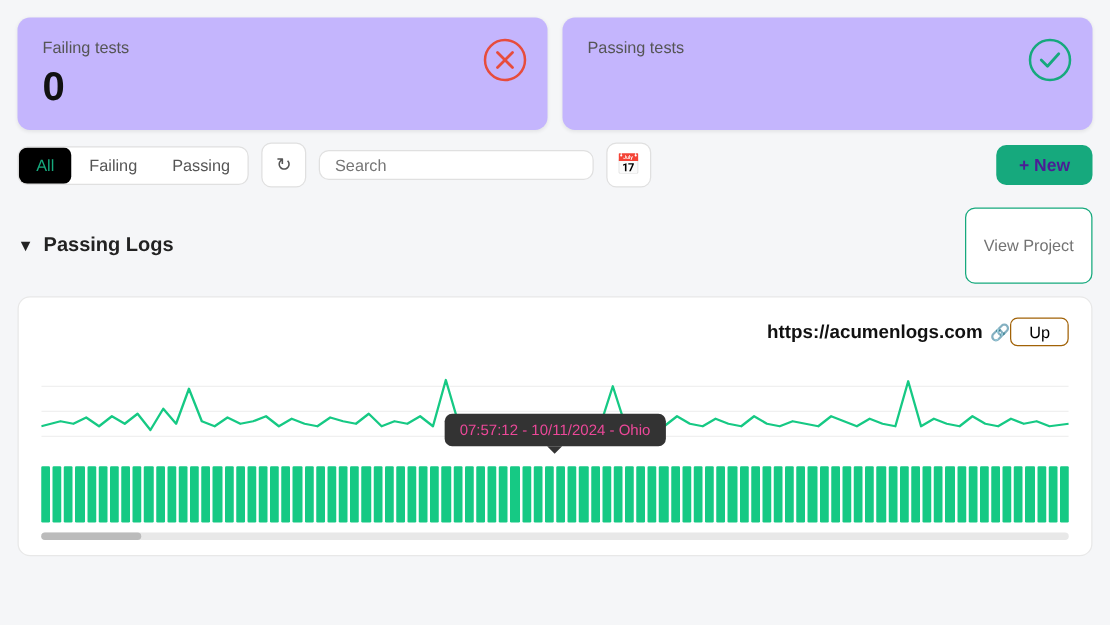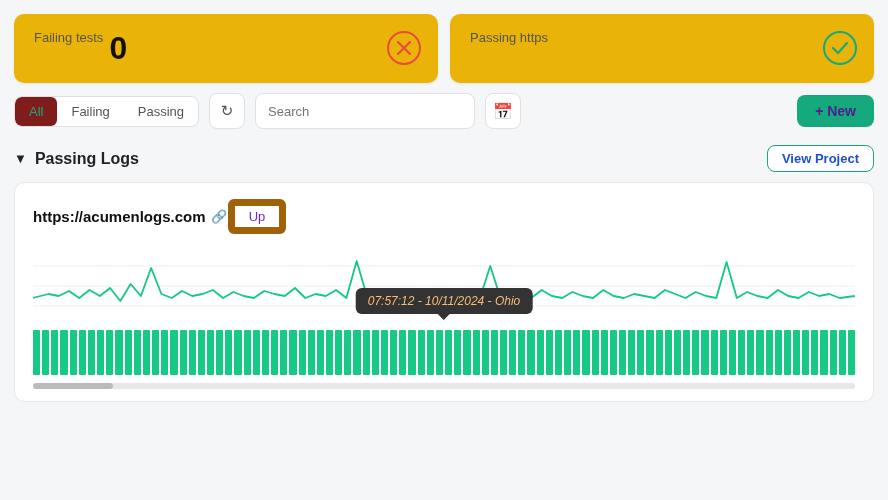--- a/index.html
+++ b/index.html
@@ -11,26 +11,26 @@
       overflow-x: hidden;
     }
 
     .top-cards {
       display: flex;
       gap: 12px;
       padding: 14px 14px 10px 14px;
     }
 
     .card {
-      background: #eab308;
+      background: #c4b5fd;
       border-radius: 10px;
       padding: 16px 20px;
       flex: 1;
       display: flex;
-      flex-direction: row;
+      flex-direction: column;
       gap: 6px;
       position: relative;
       box-shadow: 0 1px 3px rgba(0,0,0,0.07);
     }
 
     .card-title {
       font-size: 13px;
       color: #555;
       font-weight: 500;
     }
@@ -69,21 +69,21 @@
       padding: 7px 14px;
       font-size: 13px;
       border: none;
       background: transparent;
       cursor: pointer;
       color: #555;
       font-weight: 500;
     }
 
     .filter-btn.active {
-      background: #7f1d1d;
+      background: #000000;
       color: #16a97d;
       border-radius: 6px;
     }
 
     .refresh-btn {
       width: 36px;
       height: 36px;
       border: 1px solid #e0e0e0;
       border-radius: 8px;
       background: #fff;
@@ -95,21 +95,21 @@
       color: #555;
     }
 
     .search-box {
       display: flex;
       align-items: center;
       background: #fff;
       border: 1px solid #e0e0e0;
       border-radius: 8px;
       padding: 0 12px;
-      height: 36px;
+      height: 24px;
       width: 220px;
       gap: 6px;
     }
 
     .search-input {
       border: none;
       outline: none;
       font-size: 13px;
       color: #888;
       width: 100%;
@@ -162,58 +162,59 @@
       display: flex;
       align-items: center;
       gap: 8px;
       font-size: 16px;
       font-weight: 600;
       color: #222;
     }
 
     .view-project-btn {
       border: 1px solid #16a97d;
-      color: #1d4ed8;
+      color: #737373;
       background: #fff;
       border-radius: 8px;
-      padding: 5px 14px;
+      padding: 22px 14px;
       font-size: 13px;
       cursor: pointer;
-      font-weight: 700;
+      font-weight: 400;
     }
 
     
     .monitor-card {
       background: #fff;
       border: 1px solid #e8e8e8;
       border-radius: 10px;
       padding: 16px 18px 12px 18px;
       position: relative;
     }
 
     .monitor-header {
       display: flex;
       align-items: center;
-      justify-content: flex-start;
+      justify-content: flex-end;
       margin-bottom: 12px;
+      margin-left: 24px;
     }
 
     .monitor-url {
       font-size: 15px;
       font-weight: 600;
       color: #111;
       display: flex;
       align-items: center;
       gap: 6px;
     }
 
     .status-badge {
       background: #fff;
-      border: 7px solid #a16207;
-      color: #6d28d9;
+      border: 1px solid #a16207;
+      color: #000000;
       border-radius: 6px;
       padding: 3px 14px;
       font-size: 13px;
       font-weight: 500;
     }
 
     
     .chart-area {
       position: relative;
       width: 100%;
@@ -221,30 +222,29 @@
 
     .line-chart-container {
       width: 100%;
       height: 80px;
       position: relative;
     }
 
     .tooltip-box {
       position: absolute;
       background: #333;
-      color: #fdba74;
+      color: #ec4899;
       font-size: 12px;
       padding: 6px 12px;
       border-radius: 6px;
       top: 42px;
       left: 50%;
       transform: translateX(-50%);
       white-space: nowrap;
       z-index: 10;
-      font-style: italic;
     }
 
     .tooltip-box::after {
       content: '';
       position: absolute;
       bottom: -6px;
       left: 50%;
       transform: translateX(-50%);
       border-left: 6px solid transparent;
       border-right: 6px solid transparent;
@@ -303,21 +303,21 @@
     <div class="card-icon">
       <svg viewBox="0 0 36 36" fill="none" xmlns="http://www.w3.org/2000/svg">
         <circle cx="18" cy="18" r="16" stroke="#e74c3c" stroke-width="2" fill="none"></circle>
         <line x1="12" y1="12" x2="24" y2="24" stroke="#e74c3c" stroke-width="2.2" stroke-linecap="round"></line>
         <line x1="24" y1="12" x2="12" y2="24" stroke="#e74c3c" stroke-width="2.2" stroke-linecap="round"></line>
       </svg>
     </div>
   </div>
 
   <div class="card">
-    <span class="card-title">Passing https</span>
+    <span class="card-title">Passing tests</span>
     <div class="card-icon">
       <svg viewBox="0 0 36 36" fill="none" xmlns="http://www.w3.org/2000/svg">
         <circle cx="18" cy="18" r="16" stroke="#16a97d" stroke-width="2" fill="none"></circle>
         <polyline points="11,18 16,23 25,13" stroke="#16a97d" stroke-width="2.2" stroke-linecap="round" stroke-linejoin="round" fill="none"></polyline>
       </svg>
     </div>
   </div>
 </div>
 
 <div class="toolbar">

